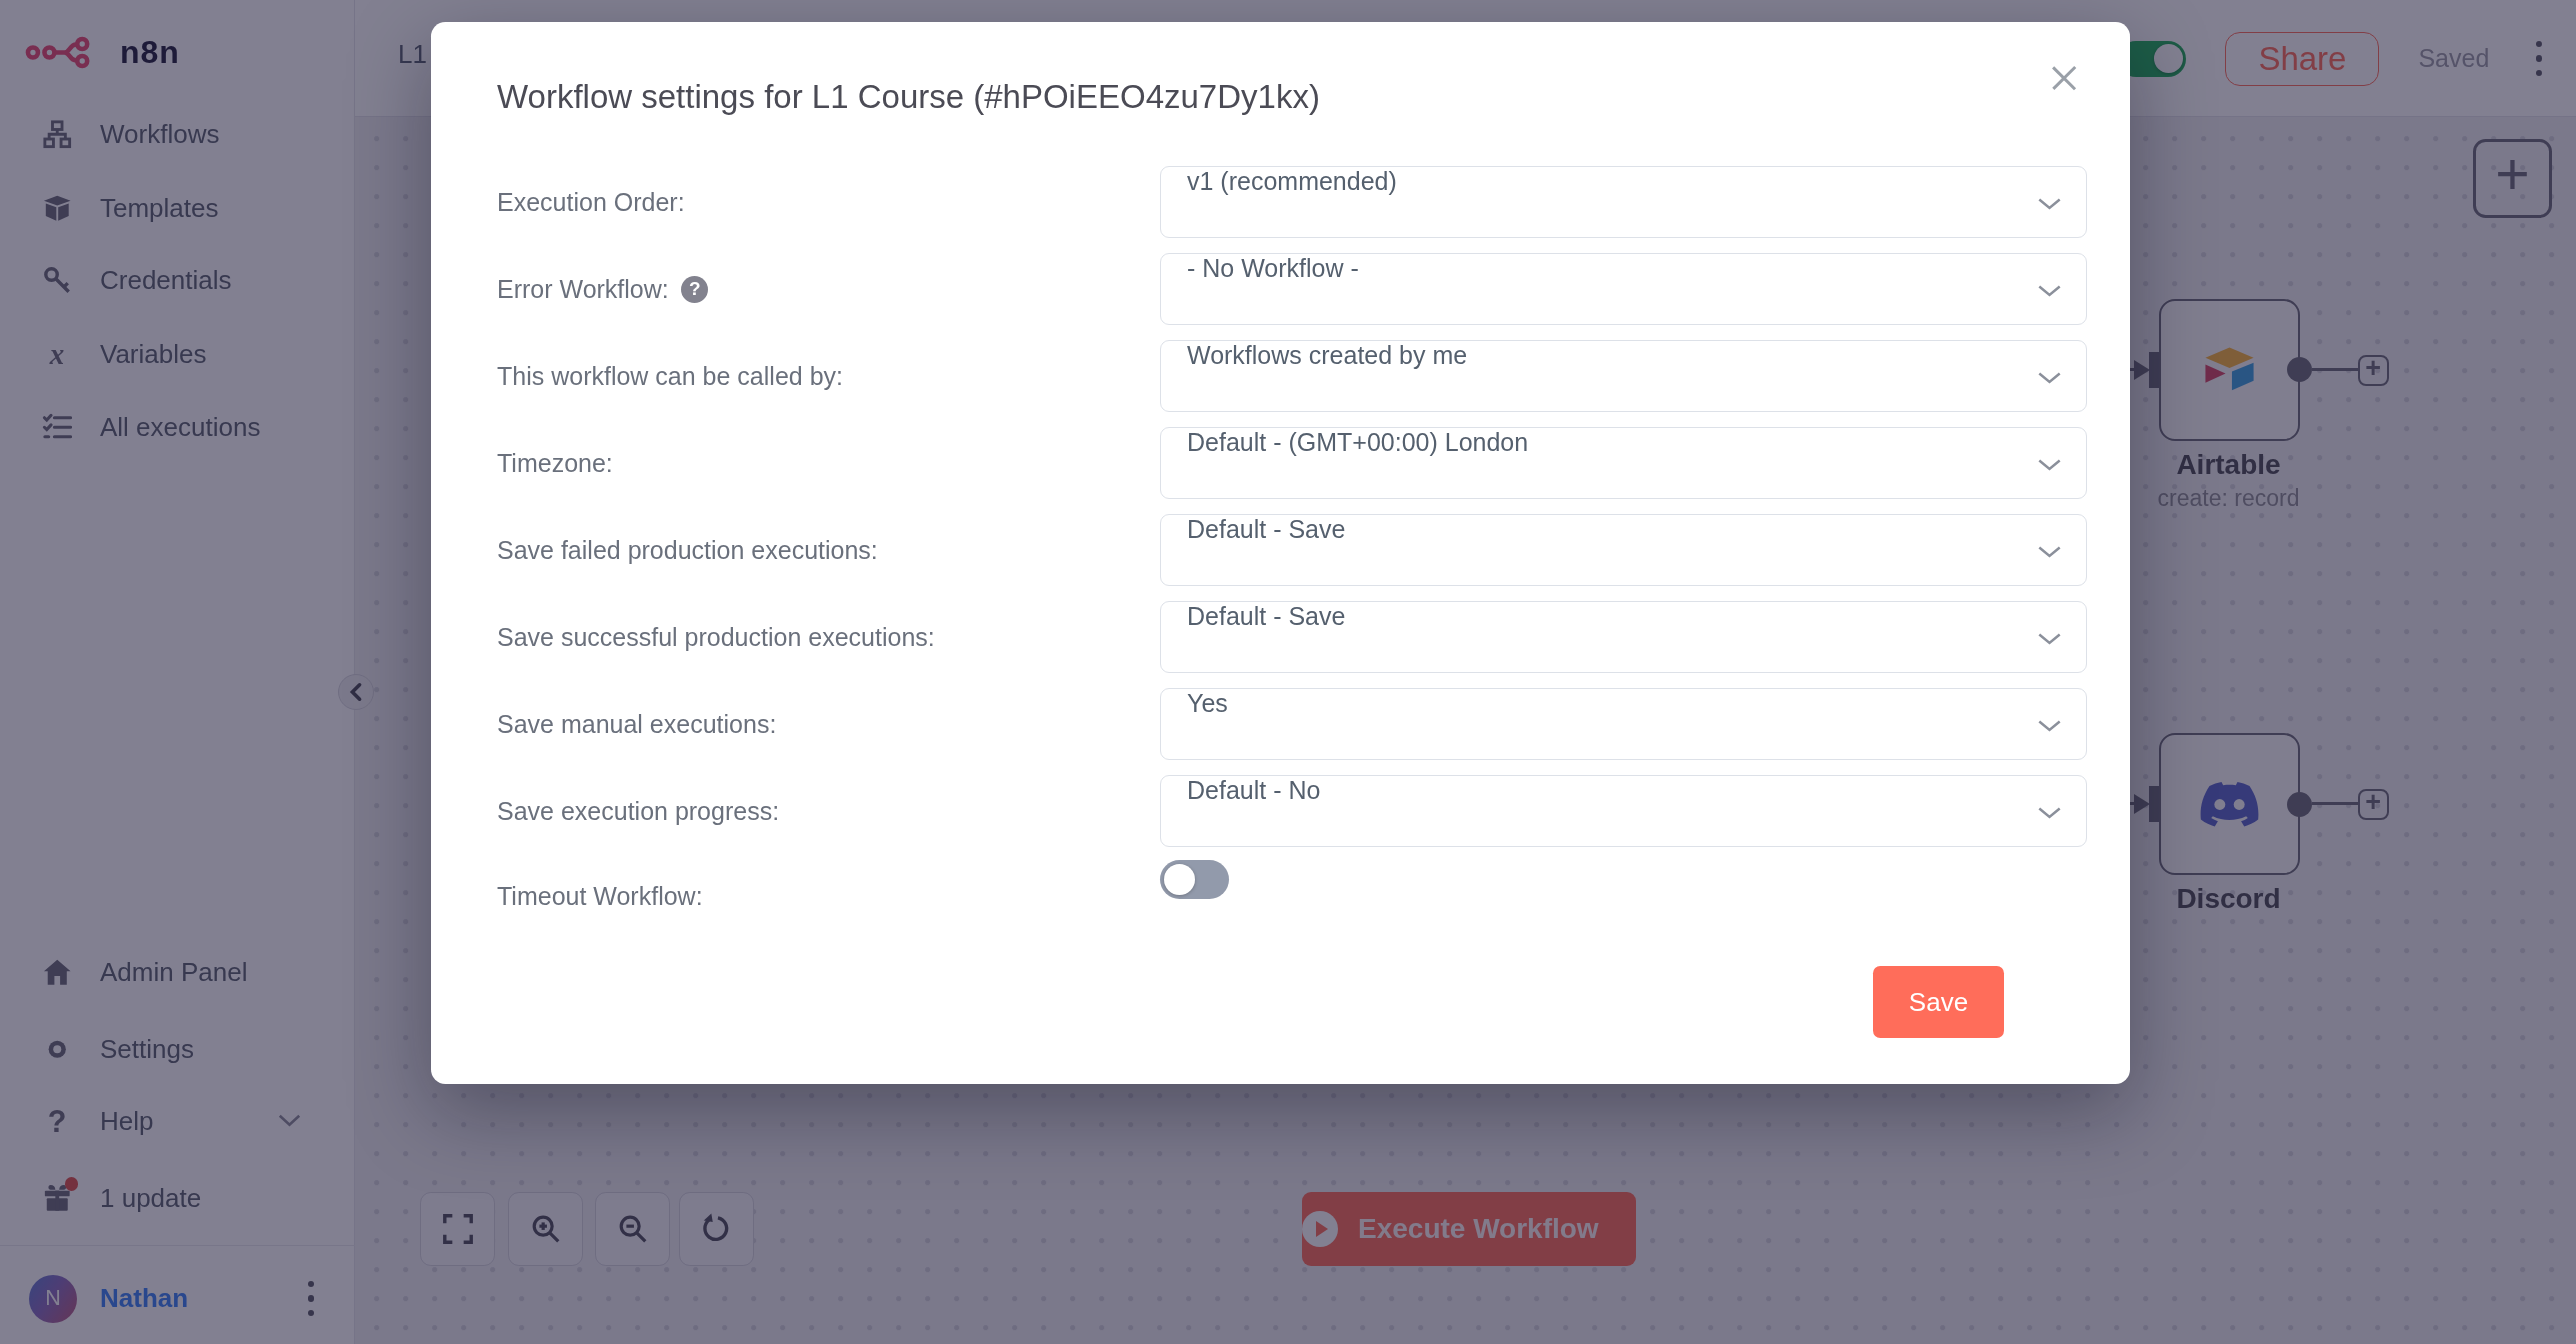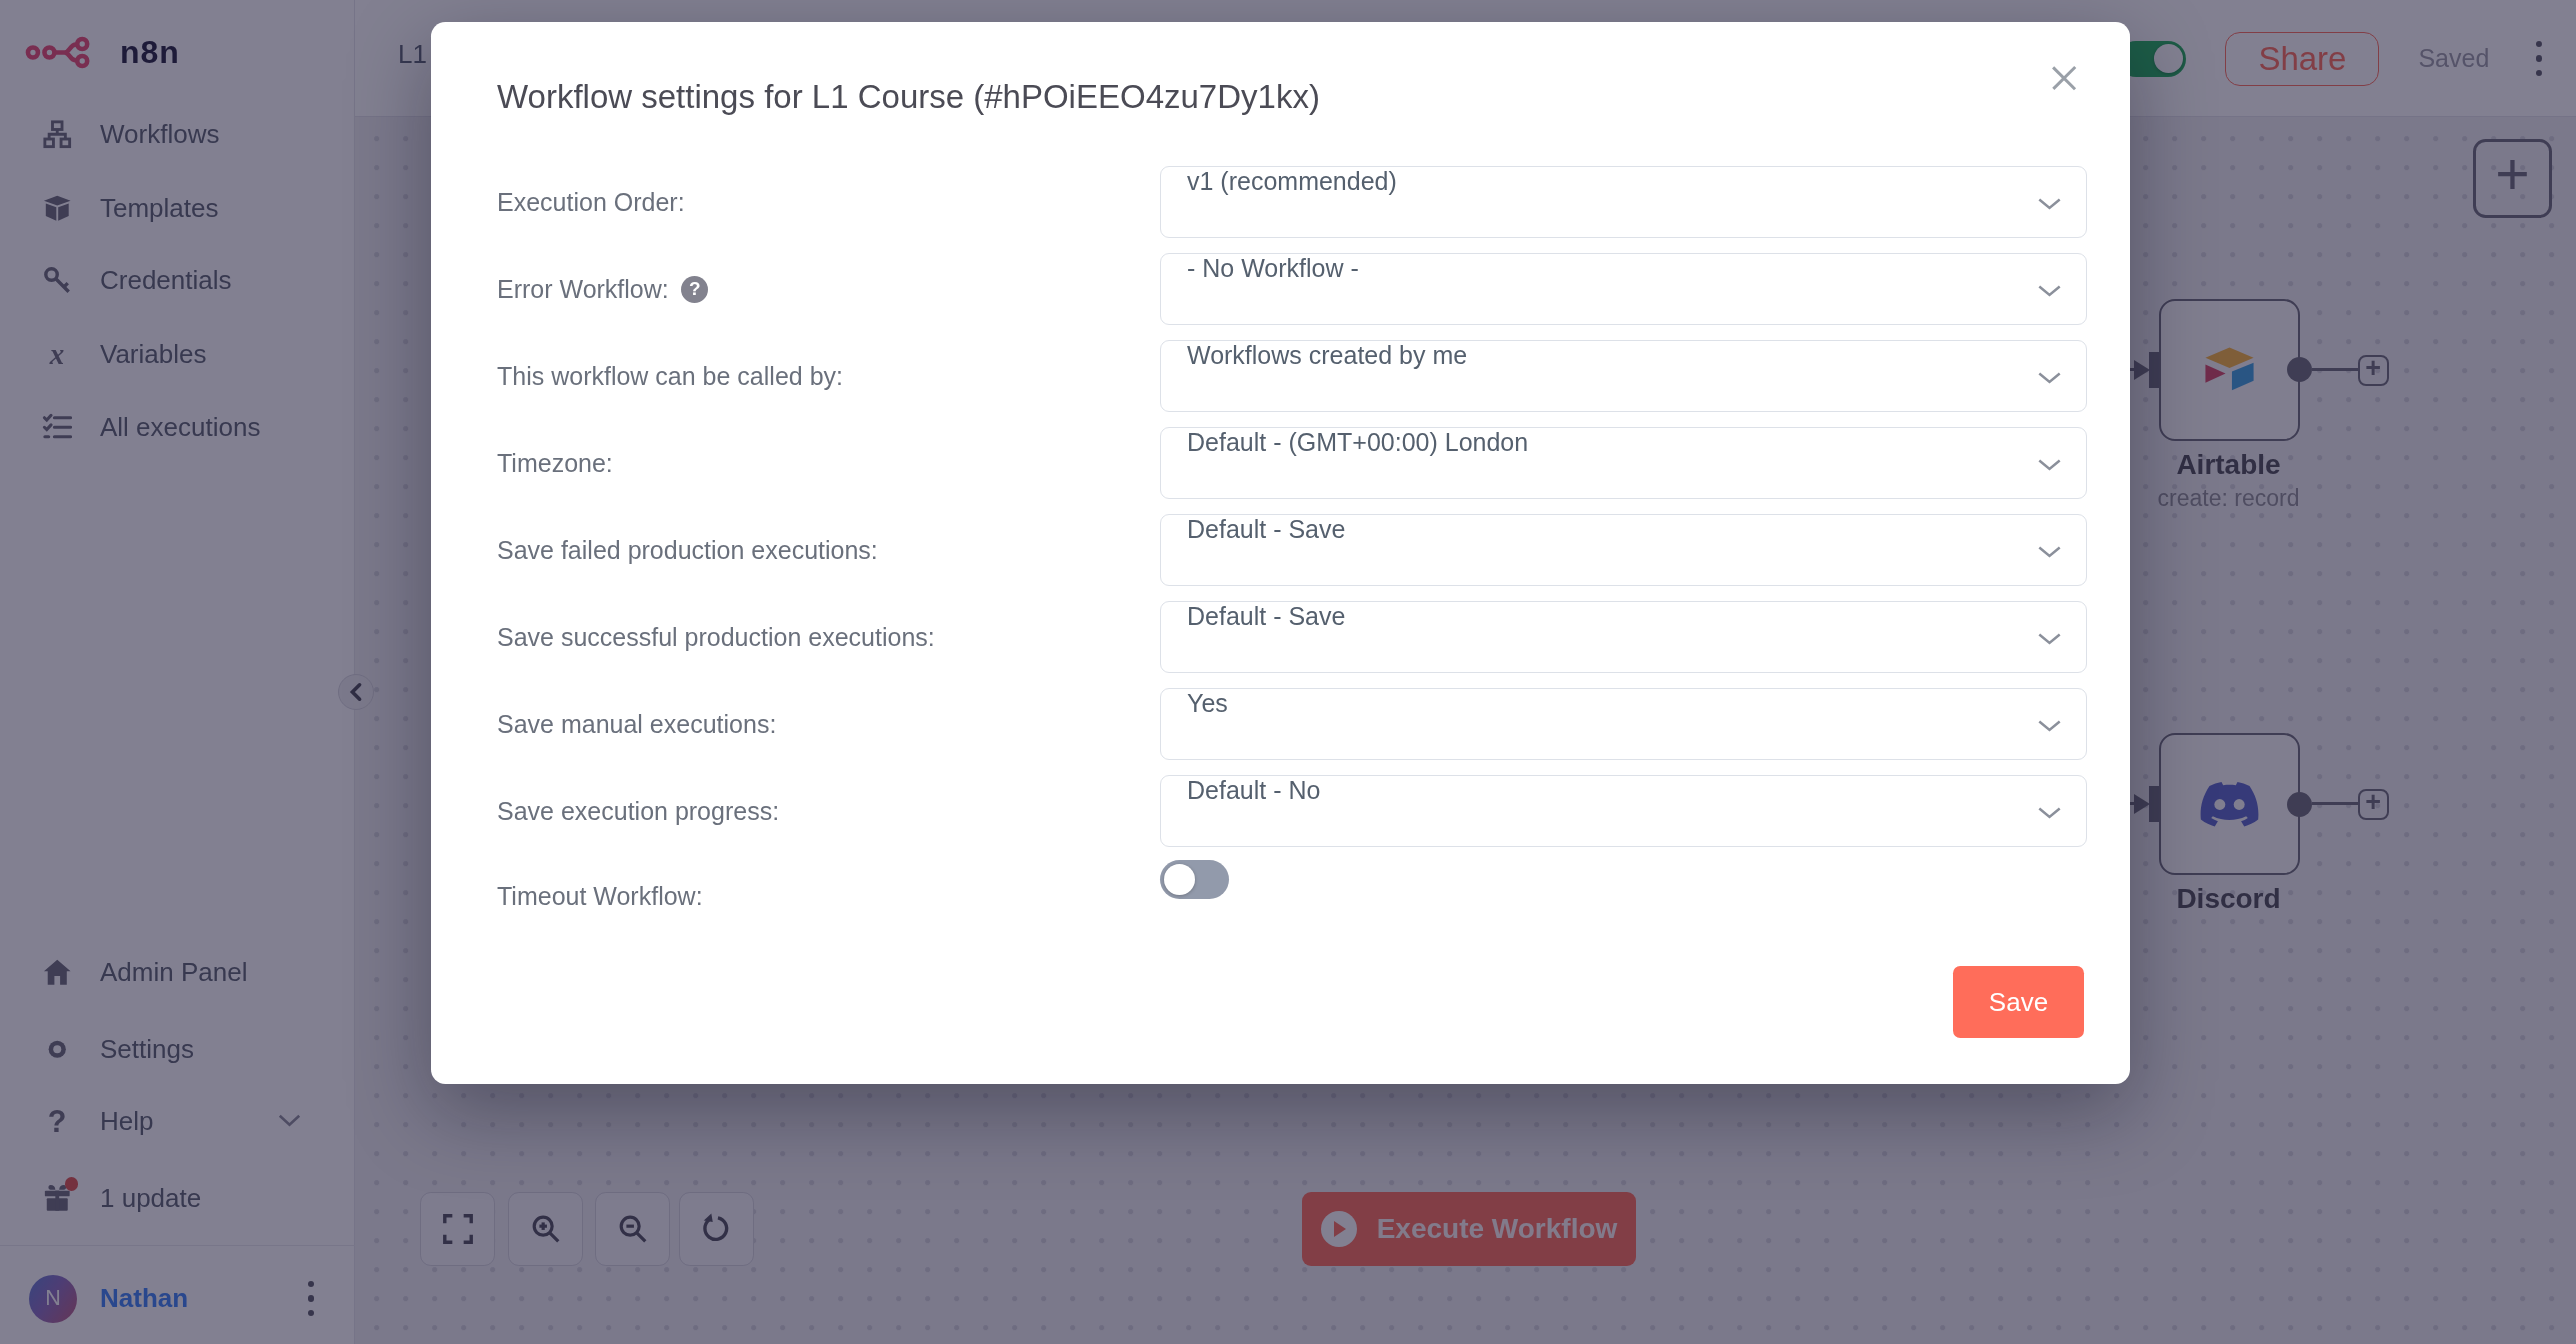--- a/index.html
+++ b/index.html
@@ -65,21 +65,21 @@
     display:flex; align-items:center; justify-content:center; color:#6c6c78; cursor:pointer; }
   .plus-sm span { font-size:27px; font-weight:700; line-height:1; margin-top:-2.7px; }
   .plus-lg { position:absolute; left:2473px; top:139px; width:79px; height:79px; border:3.6px solid #6c6c78;
     border-radius:12.6px; display:flex; align-items:center; justify-content:center; color:#6c6c78; cursor:pointer; }
   .plus-lg span { font-size:59px; font-weight:400; line-height:1; margin-top:-7.2px; }
 
   
   .ctl-btn { position:absolute; top:1192px; width:75px; height:74px; border:1.8px solid #d4d4dc; border-radius:10.8px;
     background:#f6f6f8; display:flex; align-items:center; justify-content:center; color:#4f4f5c; cursor:pointer; }
   .exec-btn { position:absolute; left:1302px; top:1192px; width:334px; height:74px; background:#ff6d5a;
-    border:none; border-radius:9px; display:flex; align-items:center; justify-content:center; gap:20px;
+    border:none; border-radius:9px; display:flex; align-items:center; gap:20px;
     cursor:pointer; }
   .exec-btn .play-circ { width:36px; height:36px; border-radius:50%; background:#ffffff;
     display:flex; align-items:center; justify-content:center; }
   .exec-btn .play-tri { width:0; height:0; border-top:8px solid transparent; border-bottom:8px solid transparent;
     border-left:12.6px solid #ff6d5a; margin-left:3.6px; }
   .exec-label { color:rgba(255,255,255,0.92); font-size:28px; font-weight:700; }
 
   
   .overlay { position:absolute; inset:0; background:rgba(28,24,55,0.55); z-index:10; }
   .modal { position:absolute; left:431px; top:22.4px; width:1699px; height:1062px; background:#ffffff;
@@ -96,21 +96,21 @@
   .help-circ { width:27px; height:27px; border-radius:50%; background:#82828e; color:#ffffff; font-size:19px;
     font-weight:700; display:flex; align-items:center; justify-content:center; }
   .select { position:absolute; left:729px; top:0; width:927px; height:72px; background:#ffffff;
     border:1.8px solid #dde1e8; border-radius:9px; font-size:25px; color:#55606e;
     display:flex; padding-left:26px; cursor:pointer; }
   .select svg { position:absolute; right:23px; top:29px; }
   .modal-toggle-row { position:absolute; left:0; top:838px; width:1699px; height:72px; }
   .modal-toggle-row .form-label { top:10.8px; height:50px; }
   .modal .switch { position:absolute; left:729px; top:0; width:69px; height:39px; }
   .modal .switch .knob { width:31px; height:31px; }
-  .save-btn { position:absolute; left:1522px; top:944px; width:131px; height:72px; background:#ff6d5a; border:none;
+  .save-btn { position:absolute; left:1442px; top:944px; width:131px; height:72px; background:#ff6d5a; border:none;
     border-radius:7.2px; color:#ffffff; font-size:26px; font-family:"Liberation Sans",sans-serif; cursor:pointer; }
 
   .var-x { font-family:"Liberation Serif", serif; font-style:italic; font-weight:700; font-size:29px; }
   .q-glyph { font-size:30.5px; font-weight:700; }
 </style>
 </head>
 <body>
 
 <div class="stage">
 

